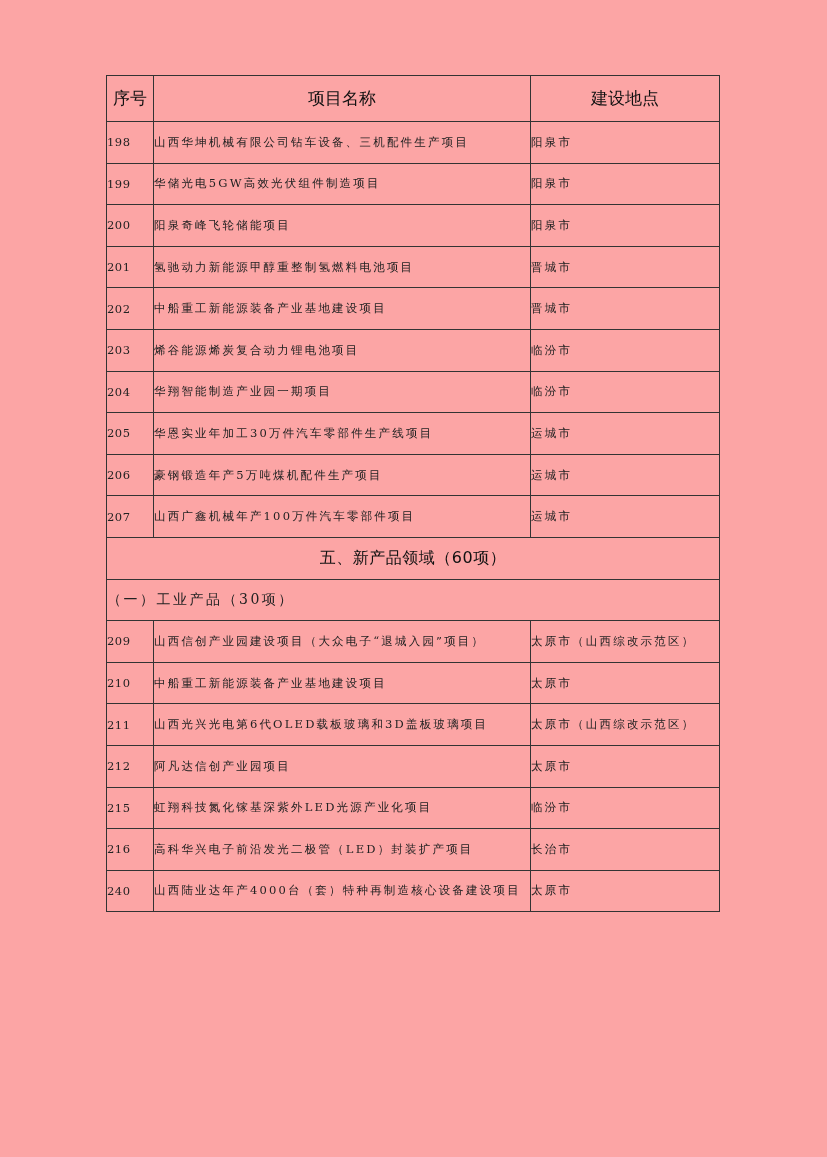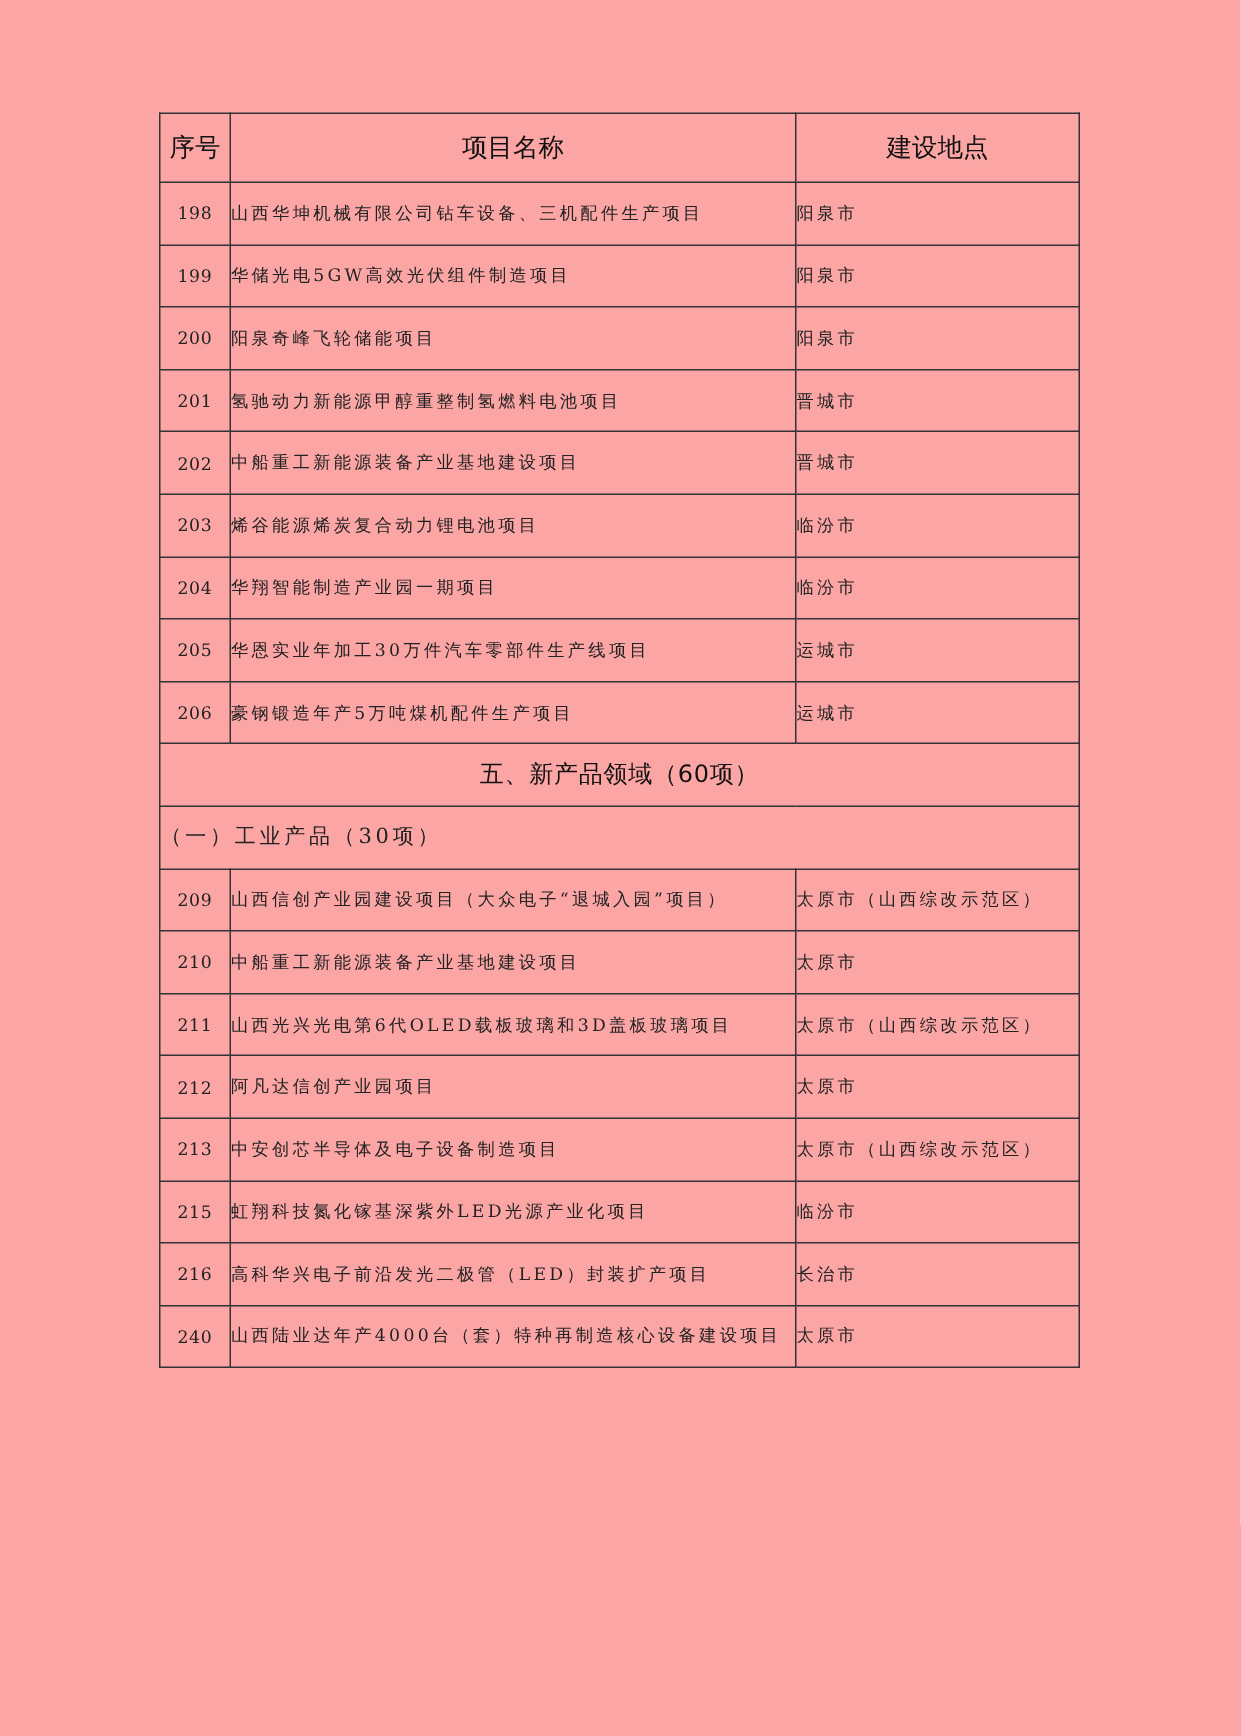--- a/index.html
+++ b/index.html
@@ -18,21 +18,21 @@
   }
   col.c-no { width: 47px; }
   col.c-name { width: 377px; }
   col.c-loc { width: 189px; }
   th {
     height: 45px; font-weight: normal; font-size: 17px;
     font-family: "DejaVu Sans", "Liberation Sans", sans-serif;
     color: #111; text-align: center;
   }
   td { height: 40.6px; font-size: 11.5px; letter-spacing: 2.2px; }
-  td.no { text-align: center; letter-spacing: 0.5px; font-size: 11.5px; }
+  td.no { letter-spacing: 0.5px; font-size: 11.5px; }
   td.name { padding-left: 4px; }
   td.loc { padding-left: 3px; }
   td.section {
     text-align: center; font-size: 16px; letter-spacing: 0.5px;
     font-family: "DejaVu Sans", "Liberation Sans", sans-serif; color: #111; margin-left: 30px;
   }
   td.subsection {
     text-align: left; padding-left: 6px; font-size: 14px; letter-spacing: 2.5px;
   }
 </style>
@@ -92,20 +92,25 @@
         <tr>
           <td class="no">205</td>
           <td class="name">华恩实业年加工30万件汽车零部件生产线项目</td>
           <td class="loc">运城市</td>
         </tr>
         <tr>
           <td class="no">206</td>
           <td class="name">豪钢锻造年产5万吨煤机配件生产项目</td>
           <td class="loc">运城市</td>
         </tr>
+        <tr>
+          <td class="no">207</td>
+          <td class="name">山西广鑫机械年产100万件汽车零部件项目</td>
+          <td class="loc">运城市</td>
+        </tr>
       </tbody>
     <tbody>
       <tr>
         <td colspan="3" class="section">五、新产品领域（60项）</td>
       </tr>
       <tr>
         <td colspan="3" class="subsection">（一）工业产品（30项）</td>
       </tr>
     </tbody>
     <tbody id="tbody-after">
@@ -123,25 +128,20 @@
           <td class="no">211</td>
           <td class="name">山西光兴光电第6代OLED载板玻璃和3D盖板玻璃项目</td>
           <td class="loc">太原市（山西综改示范区）</td>
         </tr>
         <tr>
           <td class="no">212</td>
           <td class="name">阿凡达信创产业园项目</td>
           <td class="loc">太原市</td>
         </tr>
         <tr>
-          <td class="no">213</td>
-          <td class="name">中安创芯半导体及电子设备制造项目</td>
-          <td class="loc">太原市（山西综改示范区）</td>
-        </tr>
-        <tr>
           <td class="no">215</td>
           <td class="name">虹翔科技氮化镓基深紫外LED光源产业化项目</td>
           <td class="loc">临汾市</td>
         </tr>
         <tr>
           <td class="no">216</td>
           <td class="name">高科华兴电子前沿发光二极管（LED）封装扩产项目</td>
           <td class="loc">长治市</td>
         </tr>
         <tr>

